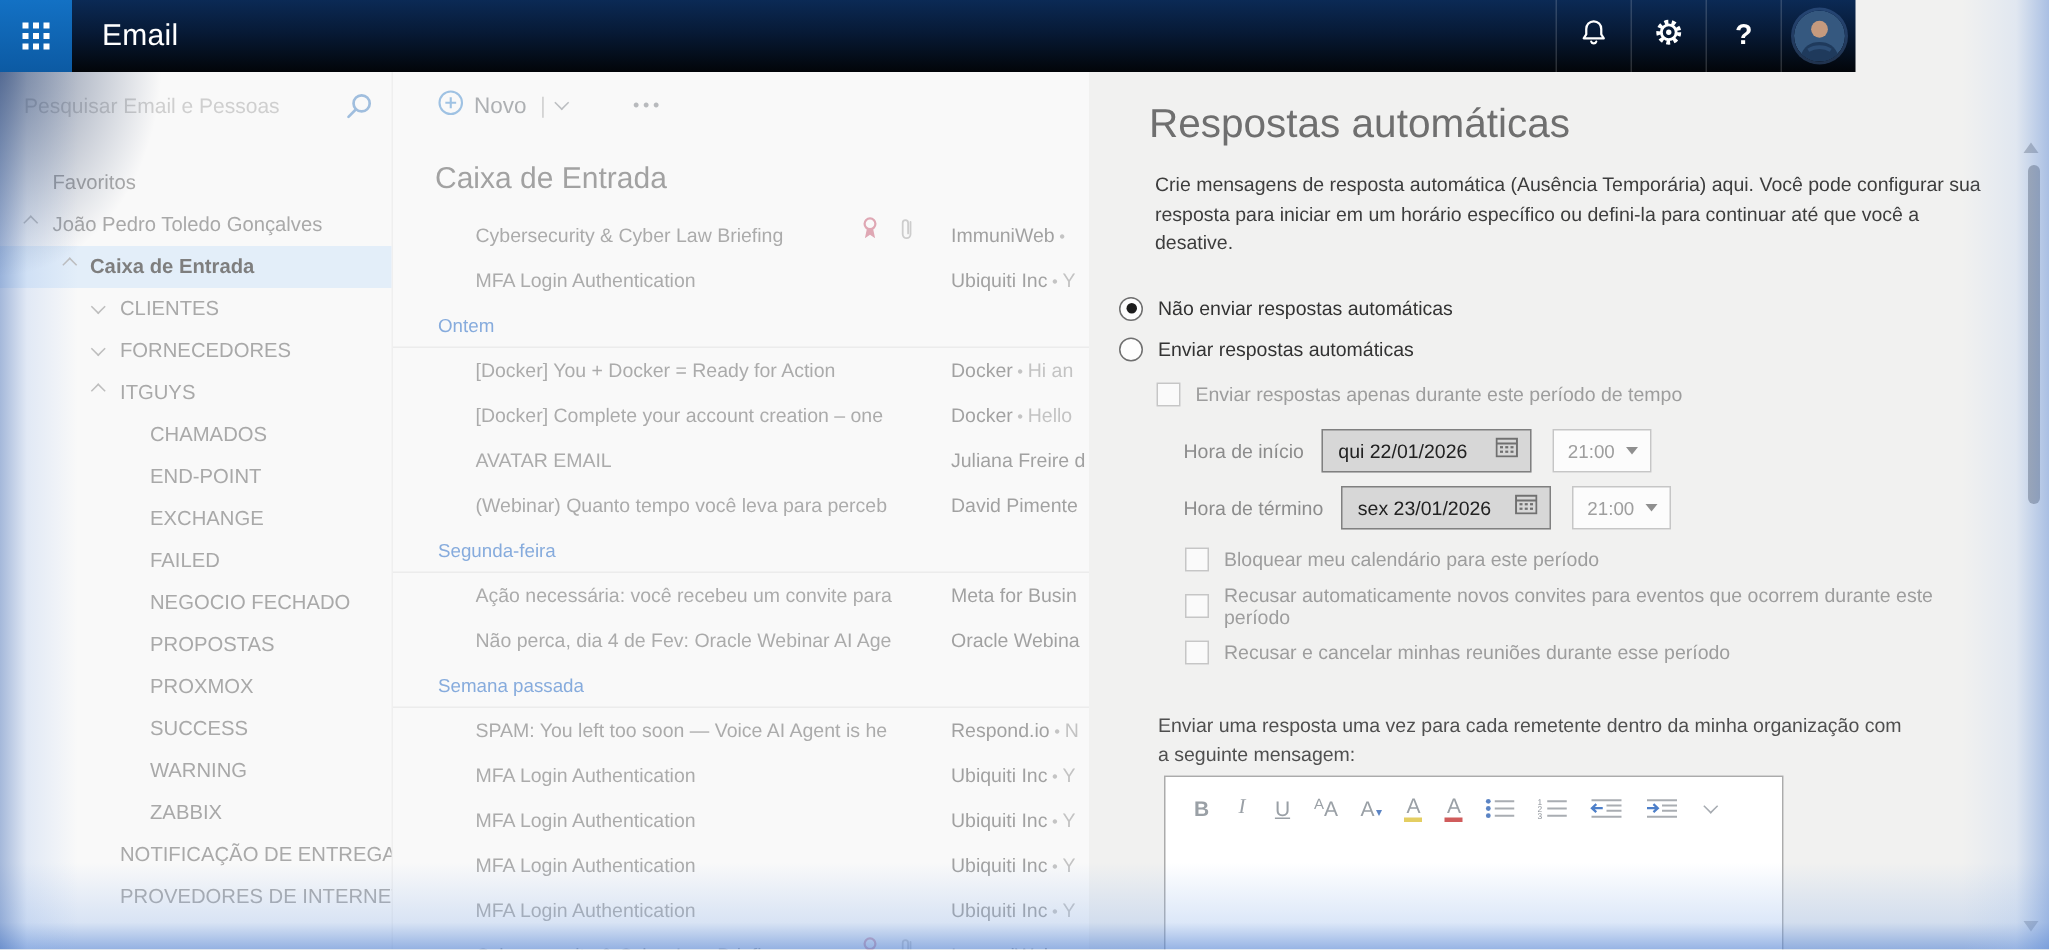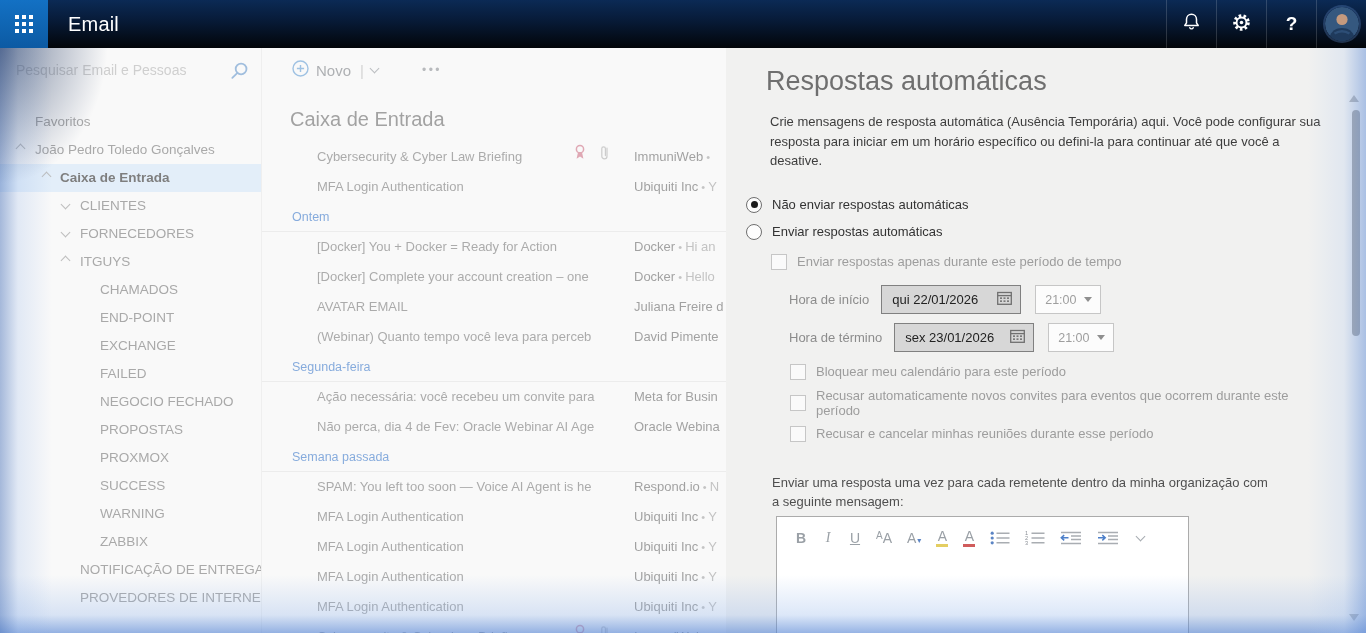--- a/index.html
+++ b/index.html
@@ -1,20 +1,20 @@
 <!DOCTYPE html>
 <html><head>
 <meta charset="utf-8">
 <style>
   html,body{margin:0;padding:0;background:#dfe3e8;}
   *{box-sizing:border-box;font-family:"Liberation Sans","DejaVu Sans",sans-serif;}
   #app{position:relative;width:1366px;height:633px;overflow:hidden;background:#f5f5f5;}
 
   
-  .topbar{position:absolute;left:0;top:0;width:1366px;height:48px;
+  .topbar{position:absolute;left:0;top:0;width:1237px;height:48px;
     background:linear-gradient(180deg,#0b2a55 0%,#071a36 45%,#020509 100%);display:flex;align-items:center;z-index:30;}
   .waffle-btn{width:48px;height:48px;background:linear-gradient(180deg,#1371c4,#0c5aa3);display:flex;align-items:center;justify-content:center;cursor:pointer;}
   .waffle{display:grid;grid-template-columns:repeat(3,4px);grid-template-rows:repeat(3,4px);gap:3px;}
   .waffle i{background:#fff;width:4px;height:4px;display:block;}
   .tb-title{color:#fff;font-size:20px;font-weight:300;margin-left:20px;letter-spacing:.2px;}
   .tb-right{position:absolute;right:0;top:0;height:48px;display:flex;}
   .tb-cell{width:50px;height:48px;display:flex;align-items:center;justify-content:center;border-left:1px solid rgba(255,255,255,.16);cursor:pointer;}
   .tb-q{color:#fff;font-size:19px;font-weight:700;}
   .avatar{width:34px;height:34px;border-radius:50%;overflow:hidden;box-shadow:0 0 0 2px rgba(90,130,190,.35);}
 

